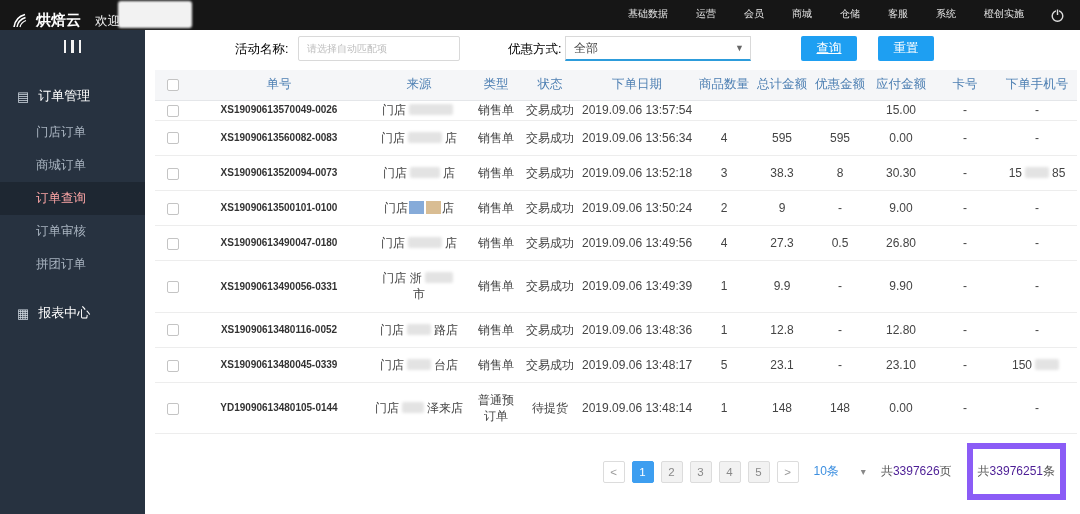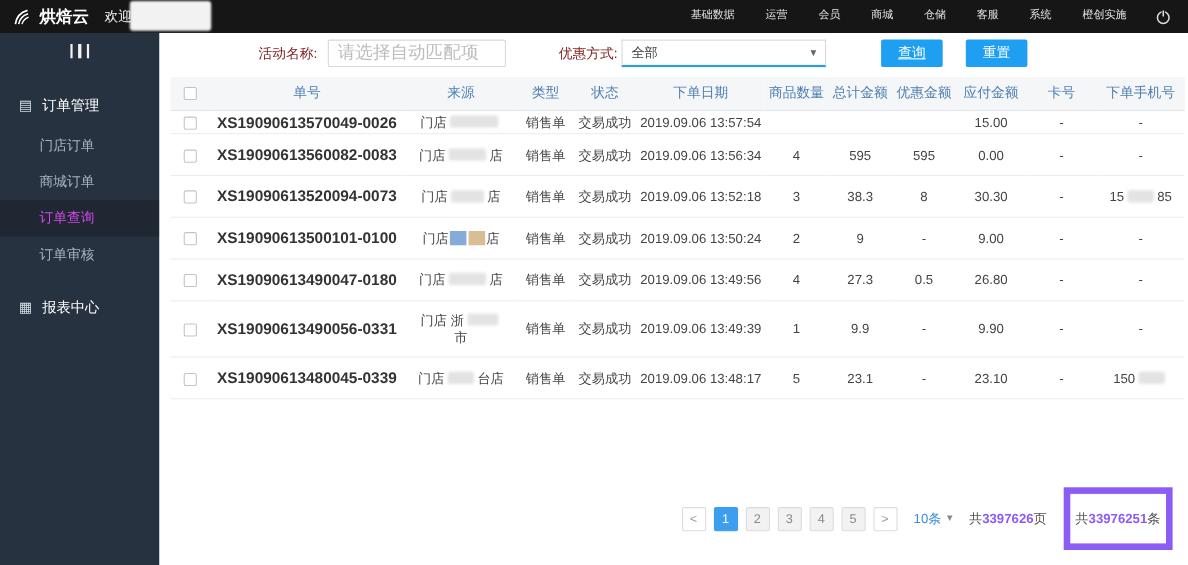--- a/index.html
+++ b/index.html
@@ -1,74 +1,74 @@
 <!DOCTYPE html>
 <html><head>
 <meta charset="utf-8">
 <style>
   * { box-sizing: border-box; margin: 0; padding: 0; }
   body { font-family: "Liberation Sans", "DejaVu Sans", sans-serif; background:#888; }
   .app { position:relative; width:1080px; height:514px; background:#fff; overflow:hidden; margin:0 auto; }
 
   
-  .topbar { position:absolute; left:0; top:0; width:1080px; height:30px; background:#161616; display:flex; align-items:center; color:#e9e9e9; }
+  .topbar { position:absolute; left:0; top:0; width:1080px; height:30px; background:#161616; display:flex; align-items:flex-end; color:#e9e9e9; }
   .logo { display:flex; align-items:center; gap:5px; padding-left:12px; font-size:15px; font-weight:bold; color:#fff; }
   .welcome { font-size:12.5px; margin-left:14px; color:#f0f0f0; }
   .blob { position:absolute; left:118px; top:1px; width:74px; height:27px; background:#fbfbfb; border-radius:3px; filter:blur(1px); opacity:.96; }
   .topnav { display:flex; margin-left:auto; height:100%; }
   .nav-item { font-size:10px; padding:0 14px; line-height:28px; height:30px; cursor:pointer; color:#e4e4e4; }
   .nav-item.active { color:#fff; border-bottom:2px solid #1e9fff; }
   .power { width:30px; height:30px; display:flex; align-items:center; justify-content:center; margin:0 8px 0 4px; cursor:pointer; }
 
   
   .sidebar { position:absolute; left:0; top:30px; width:145px; height:484px; background:#273240; }
   .hamburger { display:flex; gap:5px; justify-content:center; padding-top:10px; height:34px; }
   .hamburger i { display:block; width:2.5px; height:13px; background:#f2f2f2; }
   .side-sec { display:flex; align-items:center; gap:9px; color:#fff; font-size:13px; padding:11px 0 11px 17px; margin-top:12px; cursor:pointer; }
   .side-ic { font-size:13px; color:#cfd7df; }
   .side-item { font-size:12.5px; color:#a9b4c0; padding:8px 0 8px 36px; cursor:pointer; }
-  .side-item.active { color:#d946ef; background:rgba(0,0,0,.22); }
+  .side-item.active { color:#fca5a5; background:rgba(0,0,0,.22); }
 
   
   .main { position:absolute; left:145px; top:30px; width:935px; height:484px; background:#fff; }
 
   .filters { position:absolute; left:0; top:0; width:935px; height:38px; }
-  .flabel { position:absolute; top:11px; font-size:12.5px; color:#7f1d1d; }
+  .flabel { position:absolute; top:11px; font-size:12.5px; color:#000000; }
   .l1 { left:90px; }
   .l2 { left:363px; }
-  .finput { position:absolute; left:153px; top:6px; width:162px; height:25px; border:1px solid #d9d9d9; border-radius:2px; padding:0 8px; font-size:16px; color:#333; font-family:inherit; }
+  .finput { position:absolute; left:153px; top:6px; width:162px; height:25px; border:1px solid #d9d9d9; border-radius:2px; padding:0 8px; font-size:10px; color:#333; font-family:inherit; }
   .finput::placeholder { color:#bdbdbd; }
   .fselect { position:absolute; left:420px; top:6px; width:186px; height:25px; border:1px solid #d9d9d9; border-bottom:2px solid #2d9cdb; background:#fff; font-size:12px; color:#444; display:flex; align-items:center; padding:0 6px 0 8px; cursor:pointer; }
   .fselect .arrow { margin-left:auto; font-size:9px; color:#666; }
   .btn { position:absolute; top:6px; width:56px; height:25px; background:#1e9ff2; color:#fff; border:none; border-radius:2px; font-size:12.5px; cursor:pointer; font-family:inherit; }
   .b1 { left:656px;text-decoration:underline; }
   .b2 { left:733px; }
 
   
   .twrap { position:absolute; left:10px; top:40px; width:915px; }
   table { width:100%; border-collapse:collapse; table-layout:fixed; }
   thead th { background:#f5f6f8; color:#4d7fb2; font-weight:normal; font-size:12.5px; height:30px; border-bottom:1px solid #e4e6e9; text-align:center; }
   tbody td { font-size:12px; color:#444; text-align:center; padding:9px 3px; border-bottom:1px solid #ededed; white-space:nowrap; overflow:hidden; line-height:1.35; vertical-align:middle; }
-  tbody td.ono { font-weight:bold; color:#333; font-size:14px; }
+  tbody td.ono { font-weight:bold; color:#333; font-size:10px; }
   tbody td[data-name="source-cell"], tbody td[data-name="type-cell"] { white-space:normal; }
   tr.cut td { padding:1px 3px; height:20px; }
   .cb { display:inline-block; width:12px; height:12px; border:1px solid #c4c4c4; border-radius:2px; background:#fff; vertical-align:middle; cursor:pointer; }
   .redact { display:inline-block; height:11px; background:#e3e3e3; border-radius:2px; filter:blur(1.5px); vertical-align:-1px; margin:0 3px; }
   .mos { display:inline-block; width:15px; height:13px; vertical-align:-2px; margin:0 1px; }
 
   
   .pager { position:absolute; right:14px; bottom:14px; display:flex; align-items:center; gap:7px; font-size:12px; }
   .plist { display:flex; gap:7px; }
   .pbtn { min-width:22px; height:22px; border:1px solid #dcdcdc; background:#fff; color:#999; display:flex; align-items:center; justify-content:center; font-size:11.5px; cursor:pointer; border-radius:2px; padding:0 4px; }
   .pbtn.page { background:#f2f2f2; color:#888; }
   .pbtn.page.active { background:#3d9ef0; border-color:#3d9ef0; color:#fff; }
-  .psize { display:flex; align-items:center; gap:5px; color:#3d8fe0; margin-left:8px; cursor:pointer; }
+  .psize { display:flex; align-items:center; gap:22px; color:#3d8fe0; margin-left:8px; cursor:pointer; }
   .psize .caret { font-size:10px; color:#888; }
   .ptotal { color:#555; margin-left:8px; }
-  .ptotal .num { color:#8b5cf6; font-weight:bold; }
+  .ptotal .num { color:#4c1d95; font-weight:normal; }
   .redbox { border:6px solid #8b5cf6; padding:14px 5px; }
 </style>
 </head>
 <body>
 
 <div class="app" data-name="app-window">
 
   <header class="topbar" data-name="top-bar">
     <div class="logo" data-name="app-logo">
       <svg data-name="wing-logo-icon" width="19" height="17" viewBox="0 0 19 17">
@@ -107,20 +107,21 @@
       </div>
     <div data-name="sidebar-menu">
         <div class="side-sec" data-name="sidebar-section">
           <span class="side-ic" data-name="orders-icon">▤</span>
           <span data-name="sidebar-section-label">订单管理</span>
         </div>
         <div class="side-item" data-name="sidebar-item">门店订单</div>
         <div class="side-item" data-name="sidebar-item">商城订单</div>
         <div class="side-item active" data-name="sidebar-item">订单查询</div>
         <div class="side-item" data-name="sidebar-item">订单审核</div>
+        <div class="side-item" data-name="sidebar-item">拼团订单</div>
         <div class="side-sec" data-name="sidebar-section">
           <span class="side-ic" data-name="reports-icon">▦</span>
           <span data-name="sidebar-section-label">报表中心</span>
         </div>
       </div>
   </aside>
 
   <main class="main" data-name="main-content">
 
     <div class="filters" data-name="filter-bar">
@@ -247,31 +248,59 @@
               <td data-name="date-cell">2019.09.06 13:49:39</td>
               <td data-name="quantity-cell">1</td>
               <td data-name="total-amount-cell">9.9</td>
               <td data-name="discount-amount-cell">-</td>
               <td data-name="payable-amount-cell">9.90</td>
               <td data-name="card-number-cell">-</td>
               <td data-name="phone-number-cell">-</td>
             </tr>
             <tr data-name="table-row">
               <td><span class="cb" data-name="row-checkbox"></span></td>
+              <td data-name="order-number-cell" class="ono">XS19090613480116-0052</td>
+              <td data-name="source-cell">门店<span class="redact" data-name="redacted-text" style="width: 24px;"></span>路店</td>
+              <td data-name="type-cell">销售单</td>
+              <td data-name="status-cell">交易成功</td>
+              <td data-name="date-cell">2019.09.06 13:48:36</td>
+              <td data-name="quantity-cell">1</td>
+              <td data-name="total-amount-cell">12.8</td>
+              <td data-name="discount-amount-cell">-</td>
+              <td data-name="payable-amount-cell">12.80</td>
+              <td data-name="card-number-cell">-</td>
+              <td data-name="phone-number-cell">-</td>
+            </tr>
+            <tr data-name="table-row">
+              <td><span class="cb" data-name="row-checkbox"></span></td>
               <td data-name="order-number-cell" class="ono">XS19090613480045-0339</td>
               <td data-name="source-cell">门店<span class="redact" data-name="redacted-text" style="width: 24px;"></span>台店</td>
               <td data-name="type-cell">销售单</td>
               <td data-name="status-cell">交易成功</td>
               <td data-name="date-cell">2019.09.06 13:48:17</td>
               <td data-name="quantity-cell">5</td>
               <td data-name="total-amount-cell">23.1</td>
               <td data-name="discount-amount-cell">-</td>
               <td data-name="payable-amount-cell">23.10</td>
               <td data-name="card-number-cell">-</td>
               <td data-name="phone-number-cell">150<span class="redact" data-name="redacted-text" style="width: 24px;"></span></td>
+            </tr>
+            <tr data-name="table-row">
+              <td><span class="cb" data-name="row-checkbox"></span></td>
+              <td data-name="order-number-cell" class="ono">YD19090613480105-0144</td>
+              <td data-name="source-cell">门店<span class="redact" data-name="redacted-text" style="width: 22px;"></span>泽来店</td>
+              <td data-name="type-cell">普通预订单</td>
+              <td data-name="status-cell">待提货</td>
+              <td data-name="date-cell">2019.09.06 13:48:14</td>
+              <td data-name="quantity-cell">1</td>
+              <td data-name="total-amount-cell">148</td>
+              <td data-name="discount-amount-cell">148</td>
+              <td data-name="payable-amount-cell">0.00</td>
+              <td data-name="card-number-cell">-</td>
+              <td data-name="phone-number-cell">-</td>
             </tr>
           </tbody>
       </table>
     </div>
 
     <div class="pager" data-name="pagination">
       <div class="pbtn" data-name="prev-page-button">&lt;</div>
       <div class="plist" data-name="page-list">
           <div class="pbtn page active" data-name="page-button">1</div>
           <div class="pbtn page" data-name="page-button">2</div>

